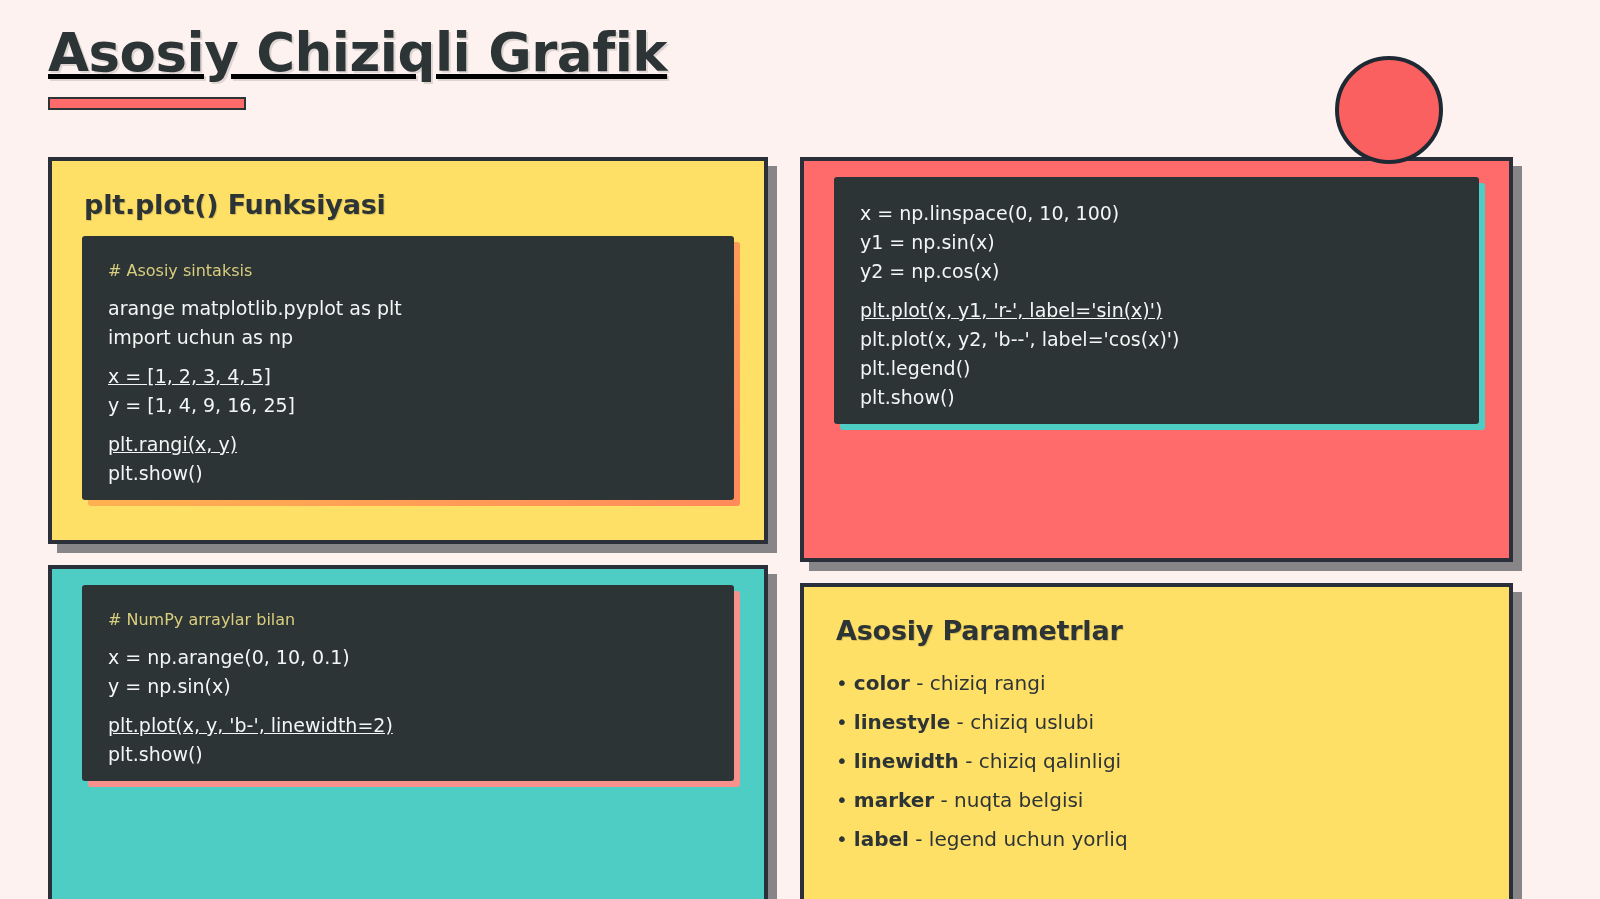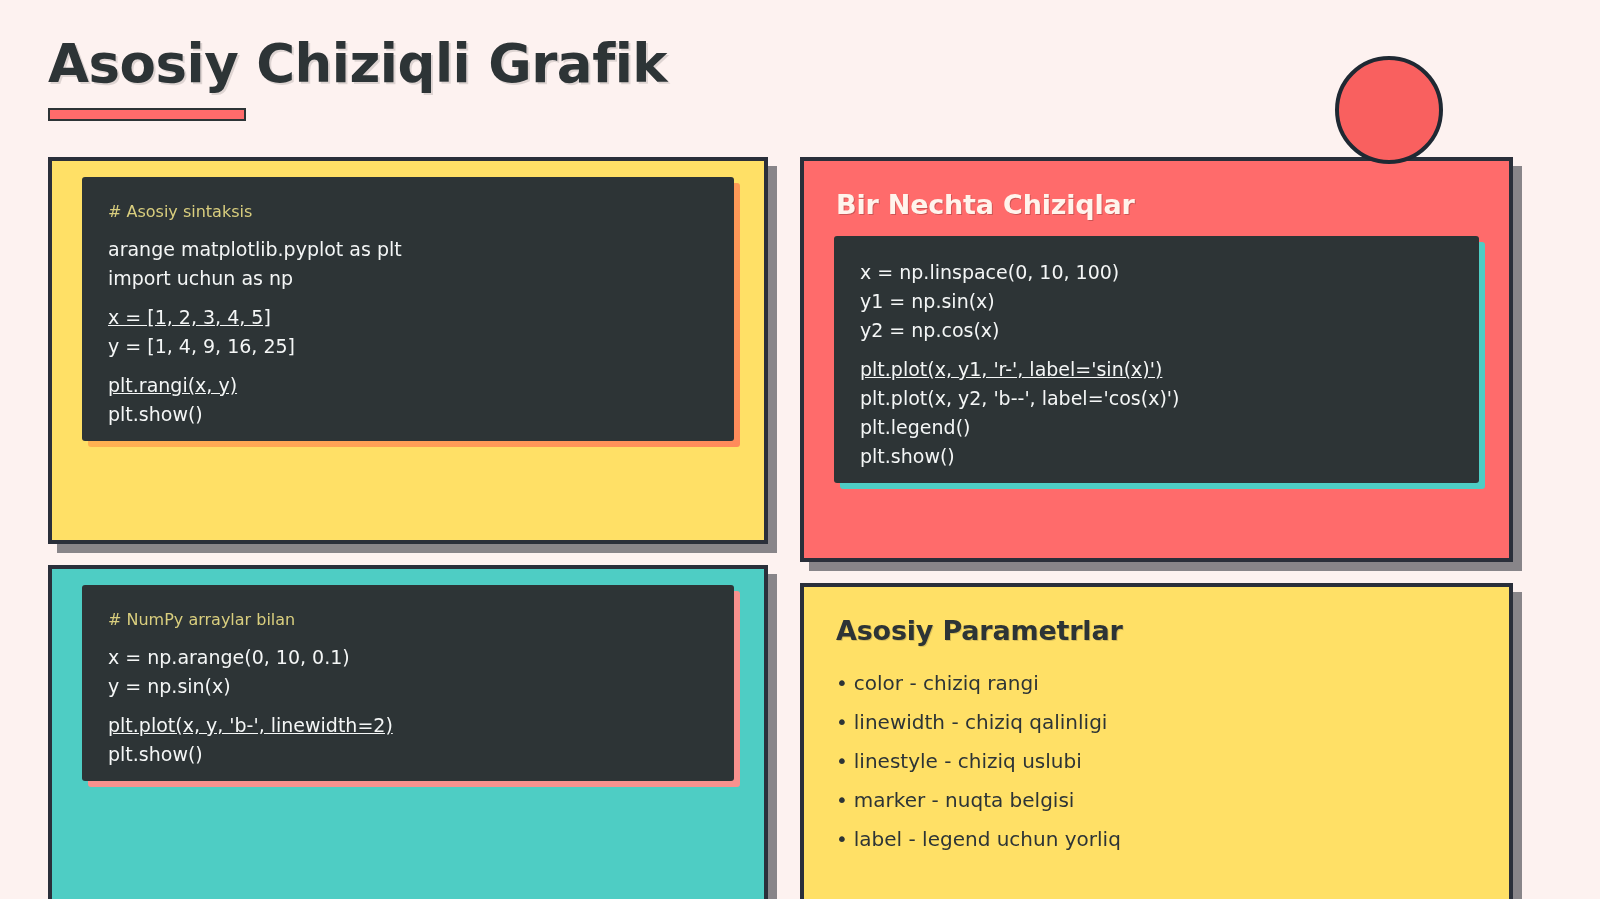--- a/index.html
+++ b/index.html
@@ -12,21 +12,22 @@
     overflow: hidden;
     background: #FDF2F0;
     font-family: "DejaVu Sans", "Liberation Sans", sans-serif;
     position: relative;
   }
 
   
   #page-title-block {
     position: absolute;
     left: 48px;
-    top: 36px;
+    top: 25px;
+    text-decoration: underline;
   }
   #page-title {
     font-size: 53px;
     font-weight: bold;
     color: #2D3436;
     letter-spacing: -0.5px;
     line-height: 1.05;
     margin: 0;
     white-space: nowrap;
     text-shadow: 2px 2px 0 rgba(0,0,0,0.12);
@@ -126,49 +127,49 @@
     list-style: none;
     margin: 18px 0 0 0;
     padding: 0 0 0 32px;
   }
   .param-list li {
     font-size: 20px;
     line-height: 39px;
     color: #2D3436;
   }
   .param-list li .dot { margin-right: 6px; }
-  .param-list li .pname { font-weight: normal; }
+  .param-list li .pname { font-weight: bold; }
 </style>
 </head>
 <body>
 
 <div id="page-title-block">
   <h1 id="page-title">Asosiy Chiziqli Grafik</h1>
   <div id="title-underline"></div>
 </div>
 
 <div id="deco-circle"></div>
 
 <div class="card yellow" id="card-1">
+  <h2 class="card-heading">plt.plot() Funksiyasi</h2>
   <div class="code-wrap">
     <div class="code-shadow shadow-orange"></div>
     <div class="code-block">
       <div class="code-line comment"># Asosiy sintaksis</div>
       <div class="code-line">arange matplotlib.pyplot as plt</div>
       <div class="code-line">import uchun as np</div>
       <div class="code-line gap">x = [1, 2, 3, 4, 5]</div>
       <div class="code-line">y = [1, 4, 9, 16, 25]</div>
       <div class="code-line gap">plt.rangi(x, y)</div>
       <div class="code-line">plt.show()</div>
     </div>
   </div>
 </div>
 
 <div class="card red" id="card-2">
-  <h2 class="card-heading">Bir Nechta Chiziqlar</h2>
   <div class="code-wrap">
     <div class="code-shadow shadow-teal"></div>
     <div class="code-block">
       <div class="code-line">x = np.linspace(0, 10, 100)</div>
       <div class="code-line">y1 = np.sin(x)</div>
       <div class="code-line">y2 = np.cos(x)</div>
       <div class="code-line gap">plt.plot(x, y1, 'r-', label='sin(x)')</div>
       <div class="code-line">plt.plot(x, y2, 'b--', label='cos(x)')</div>
       <div class="code-line">plt.legend()</div>
       <div class="code-line">plt.show()</div>
@@ -189,25 +190,25 @@
   </div>
 </div>
 
 <div class="card yellow" id="card-4">
   <h2 class="card-heading">Asosiy Parametrlar</h2>
   <ul class="param-list">
     <li>
       <span class="dot">•</span><span class="pname">color</span> <span>- chiziq rangi</span>
     </li>
     <li>
+      <span class="dot">•</span><span class="pname">linestyle</span> <span>- chiziq uslubi</span>
+    </li>
+    <li>
       <span class="dot">•</span><span class="pname">linewidth</span> <span>- chiziq qalinligi</span>
     </li>
     <li>
-      <span class="dot">•</span><span class="pname">linestyle</span> <span>- chiziq uslubi</span>
-    </li>
-    <li>
       <span class="dot">•</span><span class="pname">marker</span> <span>- nuqta belgisi</span>
     </li>
     <li>
       <span class="dot">•</span><span class="pname">label</span> <span>- legend uchun yorliq</span>
     </li>
   </ul>
 </div>
 
 </body></html>

